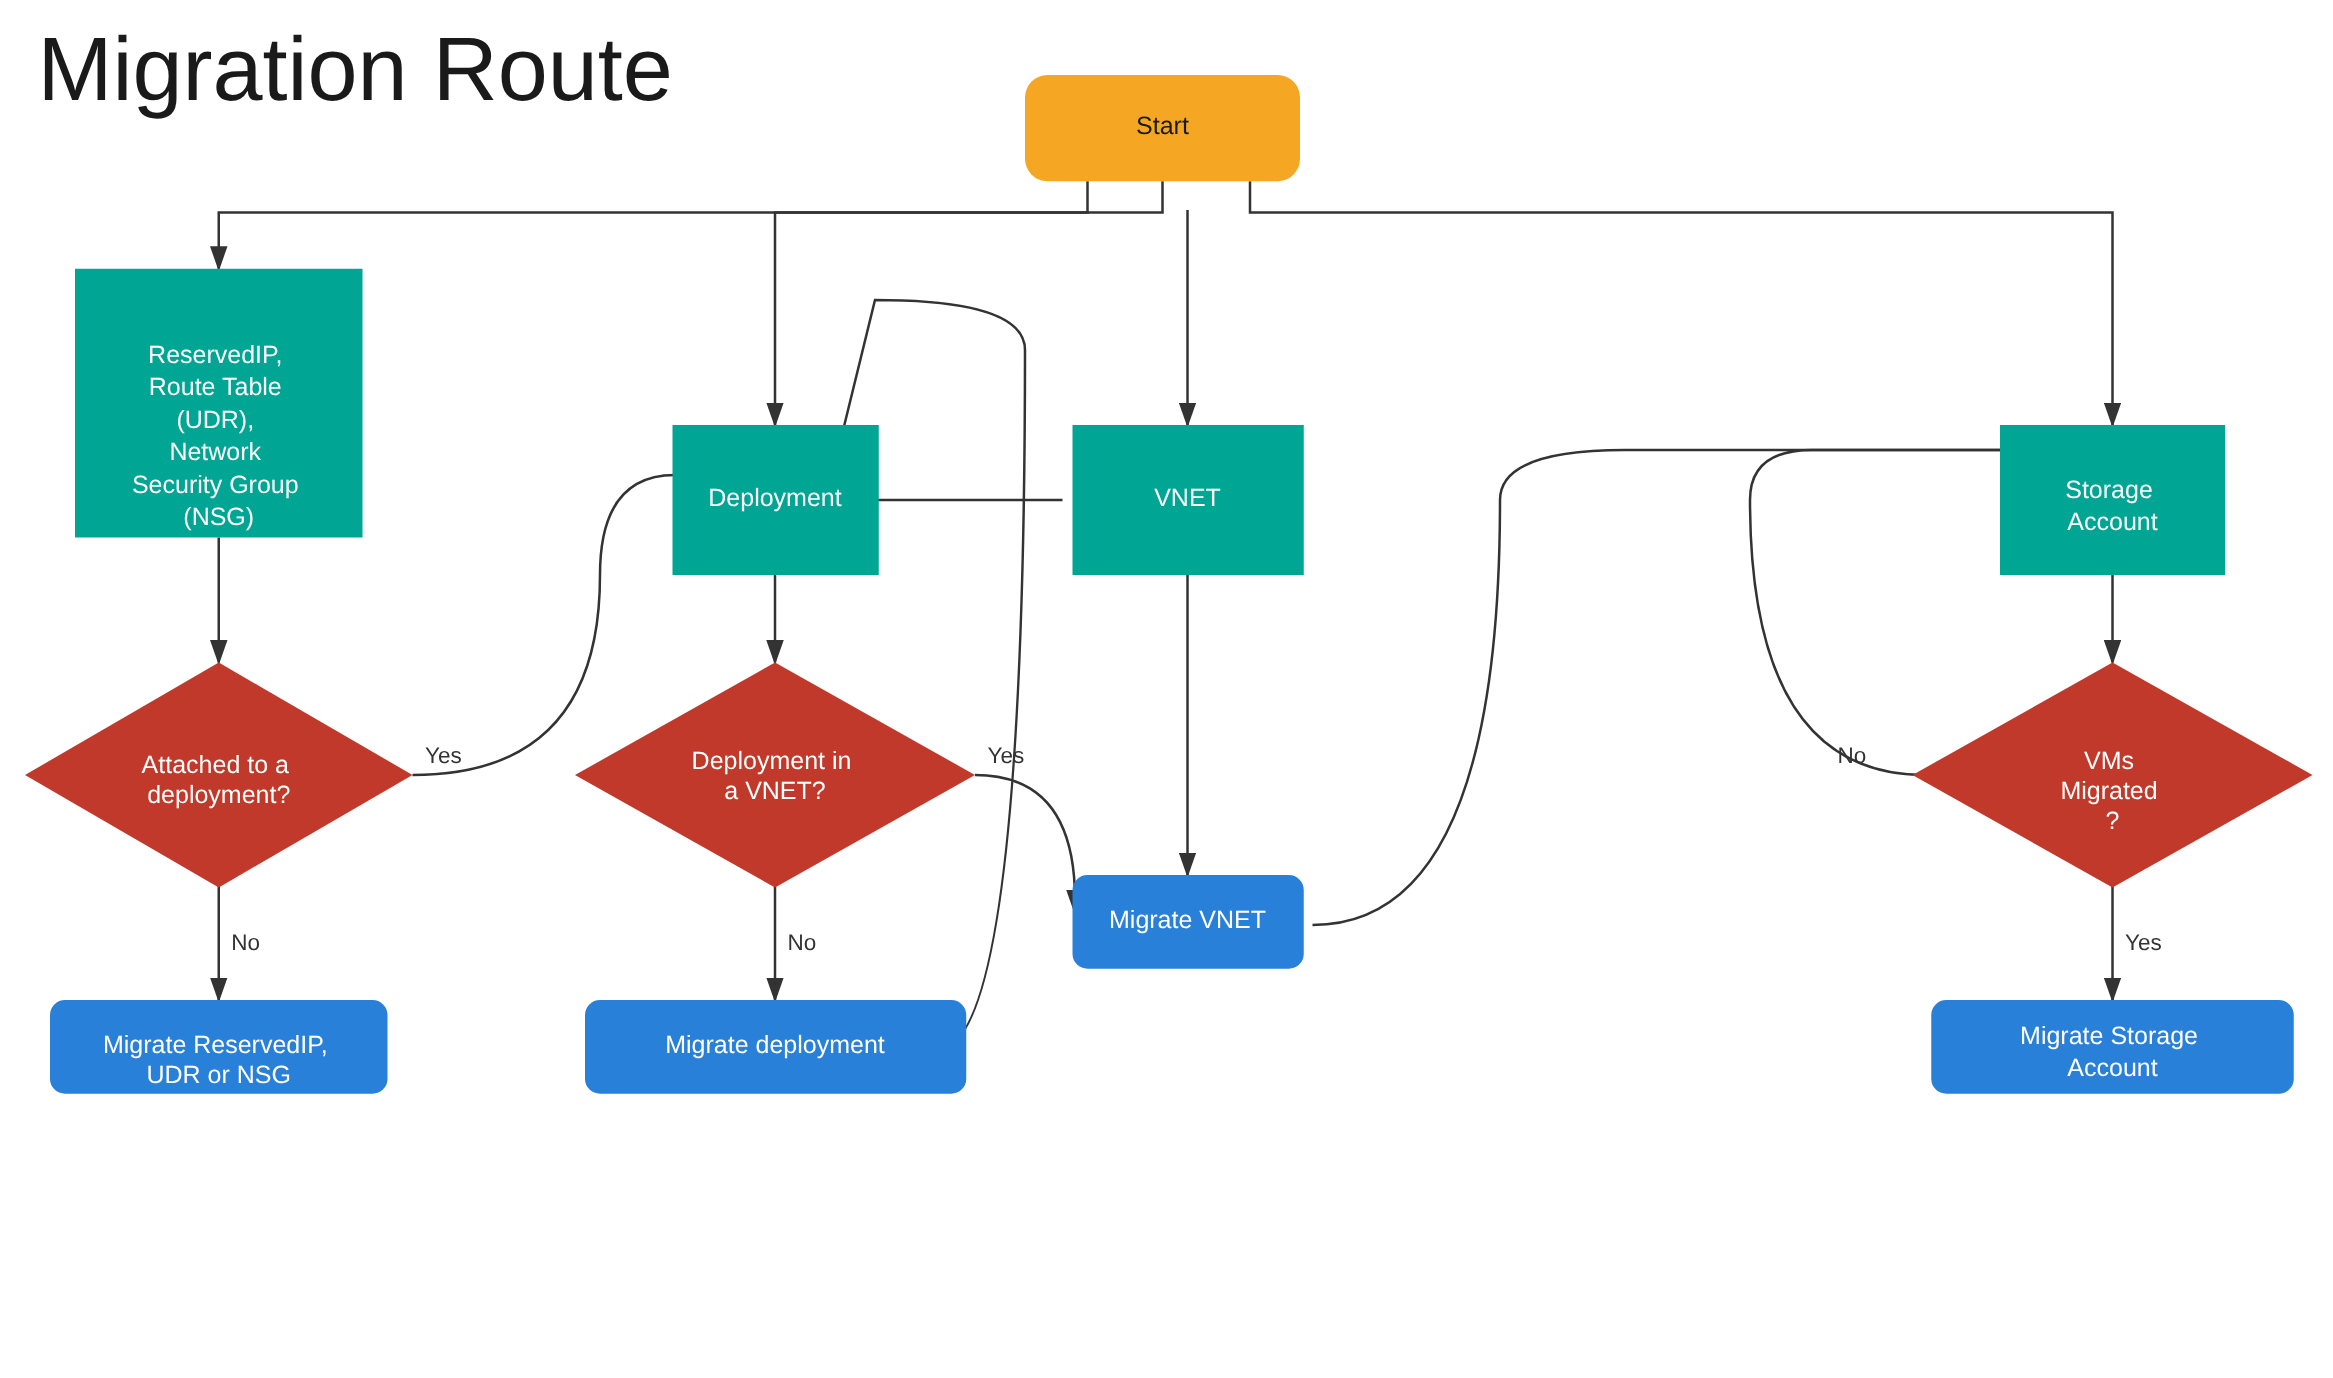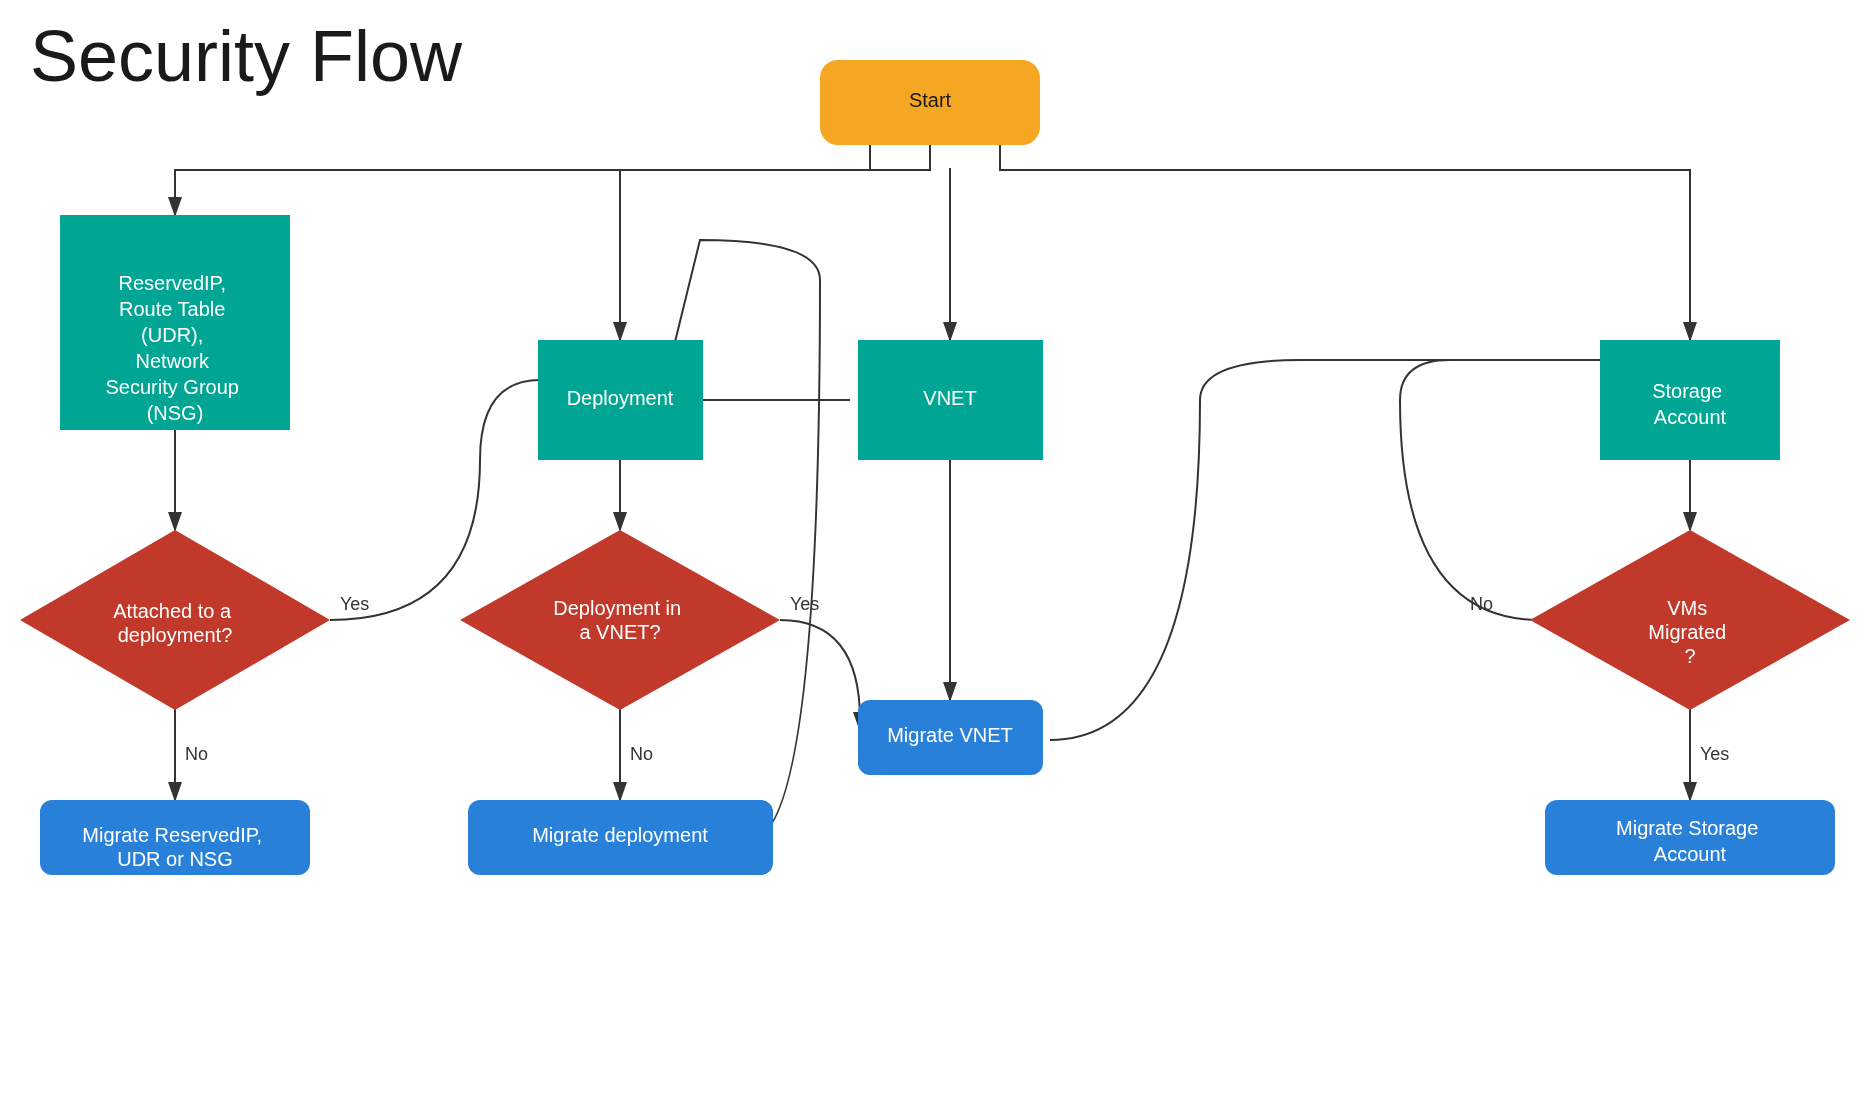--- a/index.html
+++ b/index.html
@@ -53,21 +53,21 @@
     }
     .label-text {
       fill: #333333;
       font-family: 'Segoe UI', Arial, sans-serif;
       font-size: 18px;
     }
   </style>
 </head>
 <body>
 
-<div class="page-title">Security Flow</div>
+<div class="page-title">Migration Route</div>
 
 <svg id="flow-diagram">
   <defs>
     <marker id="arrowhead" markerWidth="10" markerHeight="7" refX="9" refY="3.5" orient="auto">
       <polygon points="0 0, 10 3.5, 0 7" fill="#333333"></polygon>
     </marker>
   </defs>
 
   <path class="arrow-line" d="M 930 145 L 930 170 L 175 170 L 175 215"></path>
 

